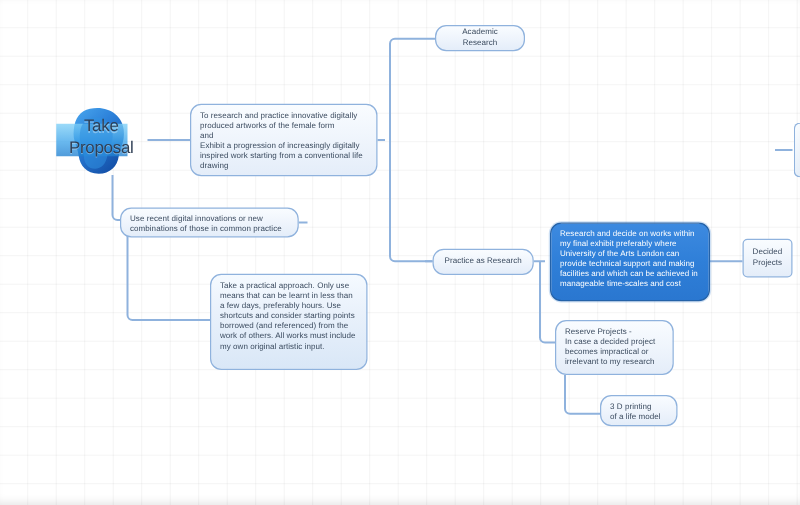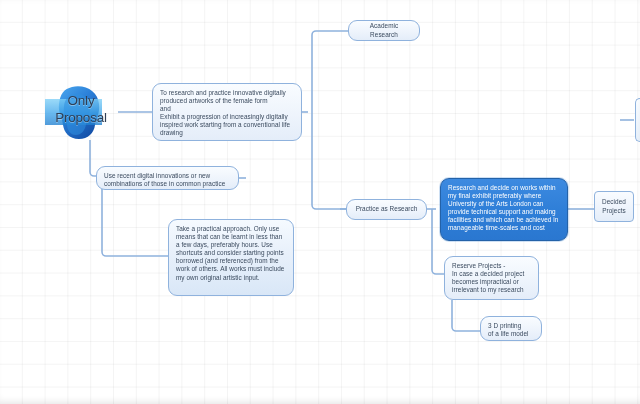--- a/index.html
+++ b/index.html
@@ -152,21 +152,21 @@
           <stop offset="55%" stop-color="#3fa5ea"></stop>
           <stop offset="100%" stop-color="#1f7fd0"></stop>
         </linearGradient>
       </defs>
       <path d="M30 3 C44 0 56 8 57 20 C58 30 54 34 53 41 C52 49 46 55 37 55
                C27 55 22 48 21 41 C20 33 16 29 17 20 C18 10 22 5 30 3 Z" fill="url(#blobGrad)"></path>
       <rect x="3" y="15" width="57" height="26" fill="url(#barGrad)" opacity="0.78"></rect>
       <path d="M33 10 C41 9 47 14 48 22 C49 30 45 33 44 40 C43 47 39 51 34 51
                C28 51 25 46 25 40 C24 33 21 30 22 22 C23 14 27 11 33 10 Z" fill="#2f8fe0" opacity="0.55"></path>
     </svg>
-    <div id="root-label">Only
+    <div id="root-label">Take
 Proposal</div>
   </div>
 
   <div class="node" style="left:152px; top:83px; width:150px; height:58px;">To research and practice innovative digitally produced artworks of the female form
 and
 Exhibit a progression of increasingly digitally inspired work starting from a conventional life drawing</div>
 
   <div class="node center" style="left:348px; top:20px; width:72px; height:21px;">Academic Research</div>
 
   <div class="node center" style="left:346px; top:199px; width:81px; height:21px;">Practice as Research</div>

